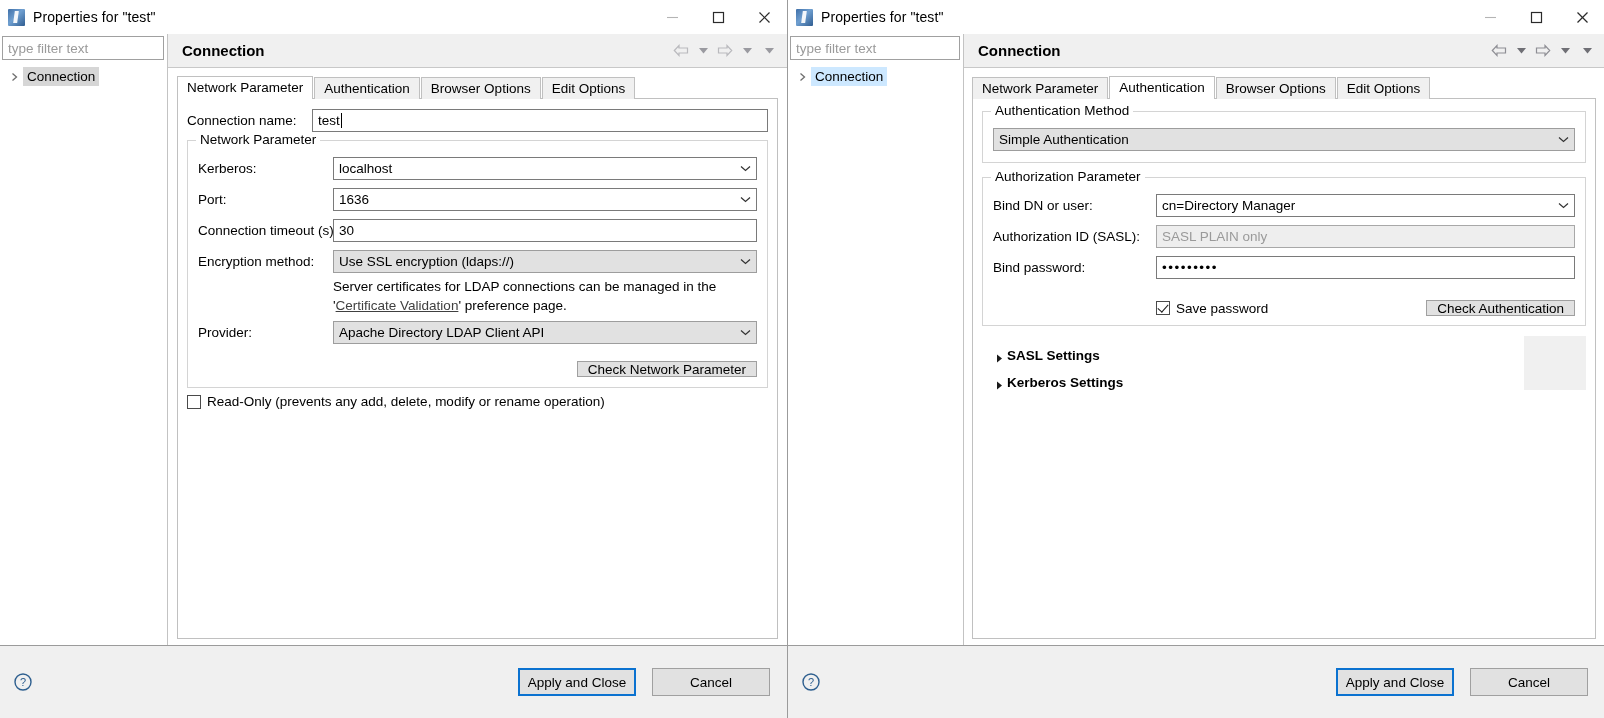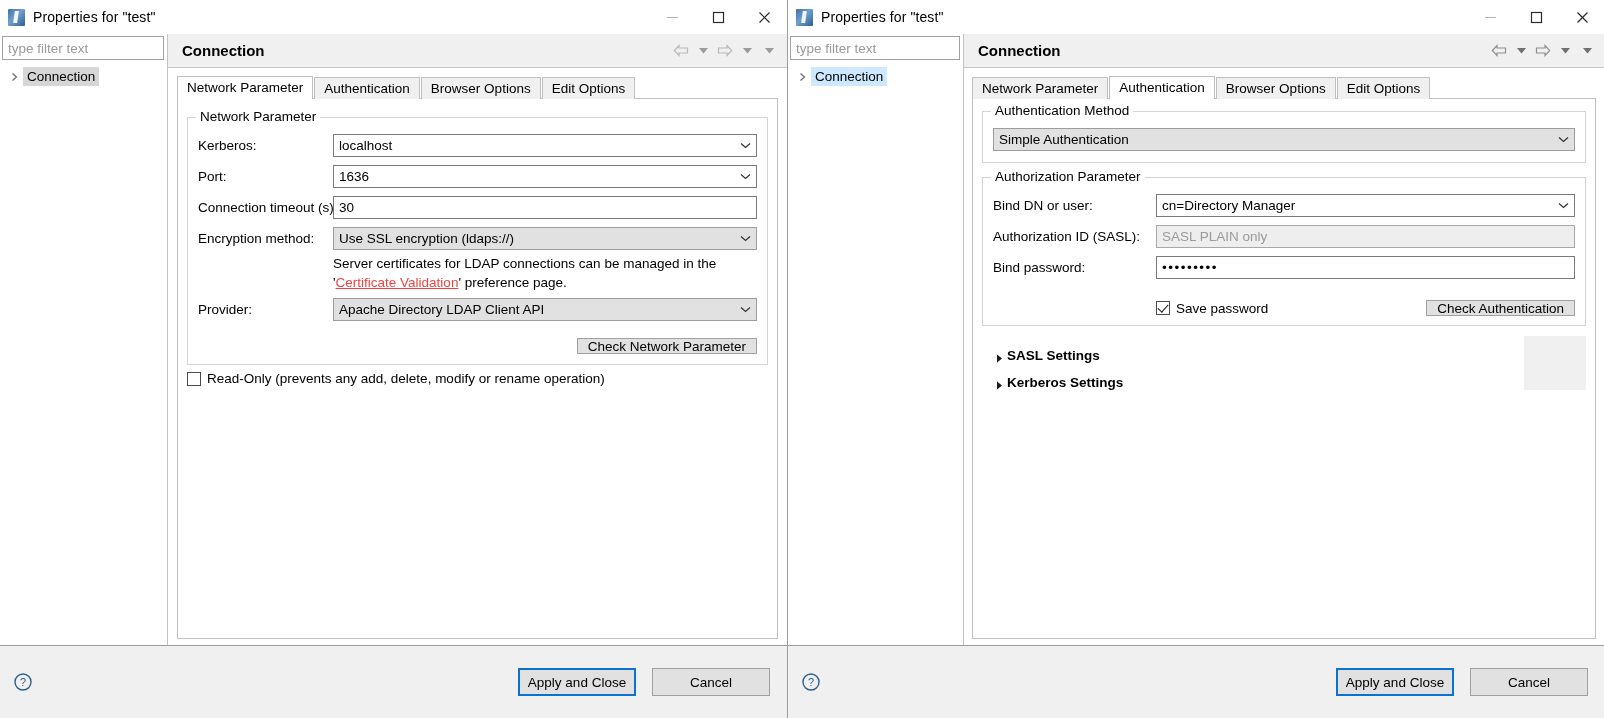--- a/index.html
+++ b/index.html
@@ -101,21 +101,21 @@
   .btn-row{display:flex;justify-content:flex-end;margin-top:7px;}
 
   
   .cb{display:flex;align-items:center;}
   .cbbox{width:14px;height:14px;border:1px solid #4a4a4a;background:#fff;
          margin-right:6px;flex:0 0 14px;position:relative;box-sizing:border-box;}
   .cbbox.checked::after{content:"";position:absolute;left:3px;top:0px;width:5px;height:9px;
          border:solid #1a1a1a;border-width:0 1.6px 1.6px 0;transform:rotate(42deg);}
 
   .hint{font-size:13.5px;line-height:19px;}
-  .hint a{color:#ef4444;text-decoration:underline;}
+  .hint a{color:#404040;text-decoration:underline;}
 
   
   .exp-wrap{margin-top:10px;background:#f0f0f0;flex:1 1 auto;min-height:0;position:relative;}
   .exp-white{background:#ffffff;position:absolute;left:0;top:0;right:62px;height:54px;}
   .exp-row{display:flex;align-items:flex-end;height:27px;padding-left:9px;position:relative;}
   .exp-row .twx{width:16px;flex:0 0 16px;display:flex;align-items:center;justify-content:center;}
   .exp-label{font-size:13.5px;font-weight:bold;}
 
   
   .footer{flex:0 0 72px;height:72px;background:#f0f0f0;border-top:1px solid #9b9b9b;
@@ -212,20 +212,27 @@
 
           <div class="tabs">
             <div class="tab active">Network Parameter</div>
             <div class="tab">Authentication</div>
             <div class="tab">Browser Options</div>
             <div class="tab">Edit Options</div>
           </div>
 
           <div class="tabpanel">
 
+            <div class="row">
+              <div class="lbl" style="width:122px">Connection name:</div>
+              <div class="field" style="flex:1 1 auto;margin-left:3px">
+                <span>test</span>
+                  <span class="cursor"></span>
+              </div>
+            </div>
 
             <div class="group">
               <div class="glabel">Network Parameter</div>
 
               <div class="row">
                 <div class="lbl" style="width:135px">Kerberos:</div>
                 <div class="combo" style="flex:1 1 auto">
                   <span>localhost</span>
                   <span class="chev">
                     <svg width="11" height="7" viewBox="0 0 11 7" fill="none" stroke="#333" stroke-width="1.2">

